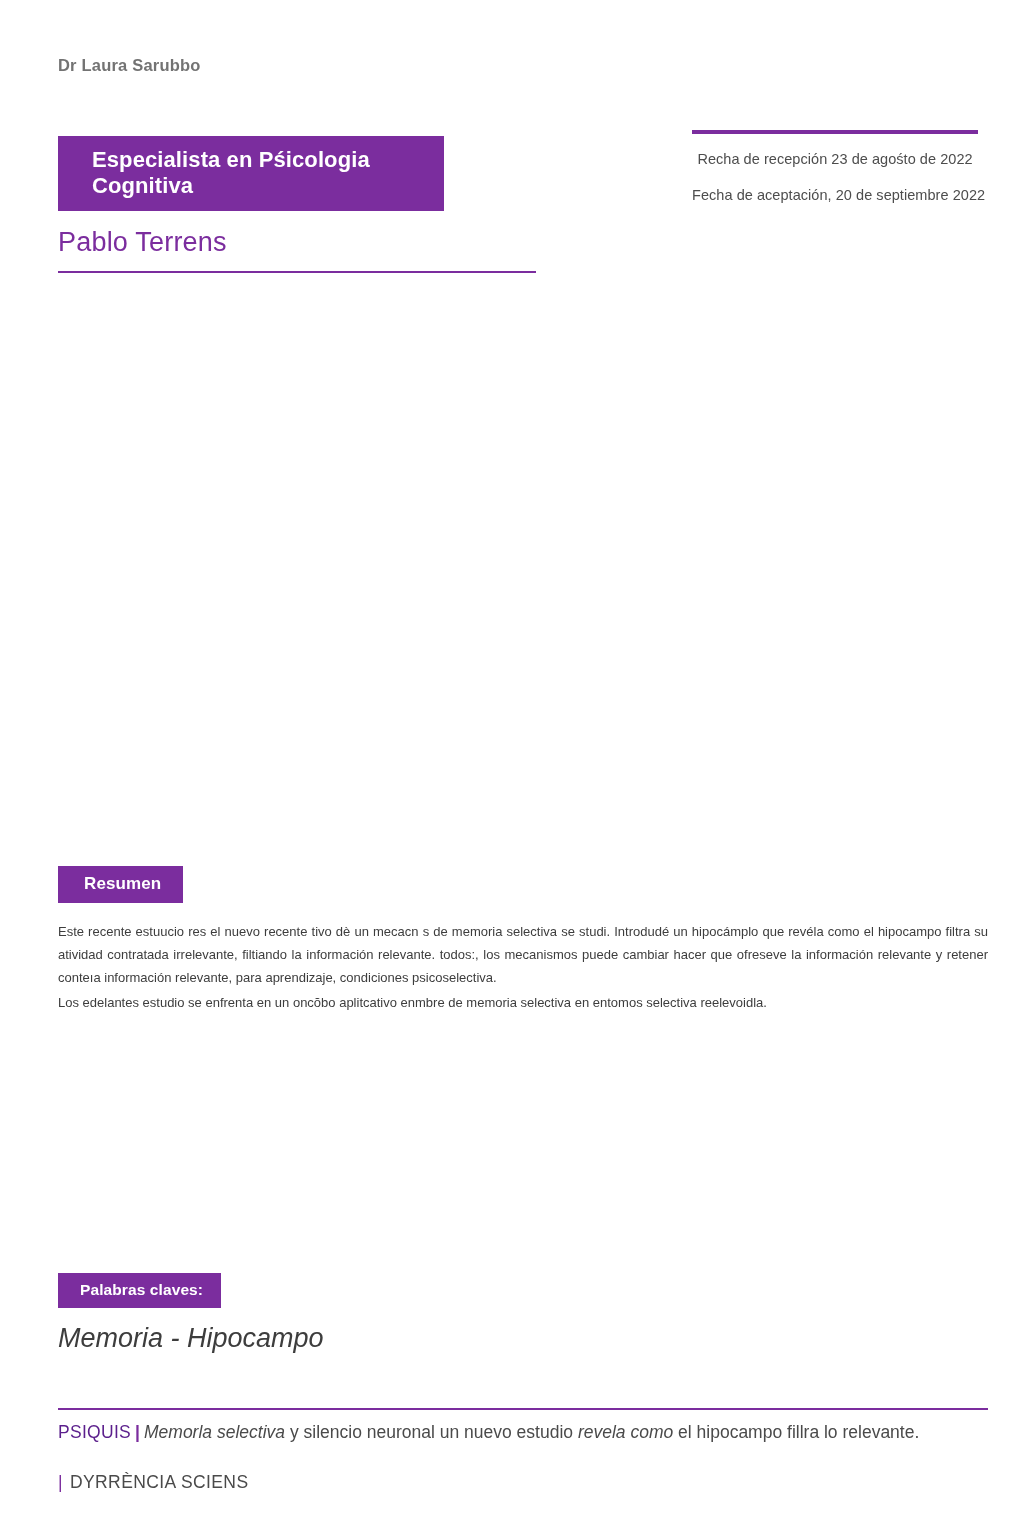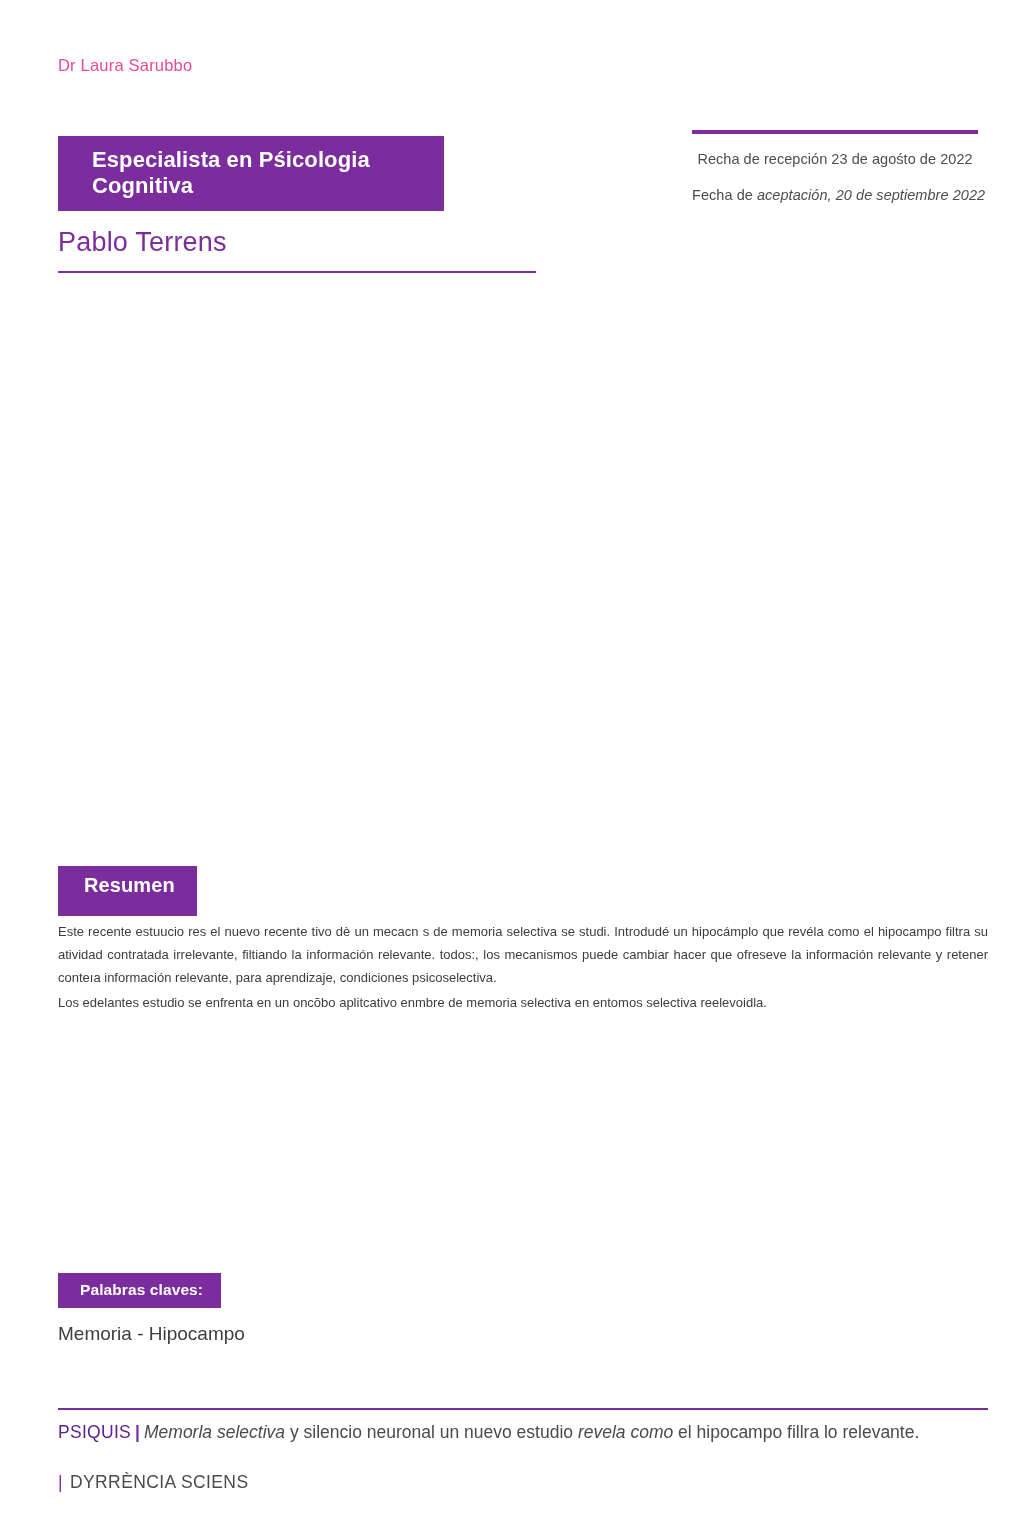--- a/index.html
+++ b/index.html
@@ -22,22 +22,22 @@
     padding: 0;
   }
 
   
   .author-top {
     position: absolute;
     left: 58px;
     top: 56px;
     font-size: 16.5px;
     letter-spacing: 0.2px;
-    color: #ec4899;
-    font-weight: 400;
+    color: #737373;
+    font-weight: 700;
   }
 
   
   .left-head {
     position: absolute;
     left: 58px;
     top: 136px;
     width: 478px;
   }
   .specialty-badge {
@@ -80,21 +80,20 @@
     margin-bottom: 17px;
   }
   .date-line {
     font-size: 14.5px;
     color: #4d4d4d;
     margin-bottom: 20px;
     letter-spacing: 0.05px;
     white-space: nowrap;
   }
   .date-line .em {
-    font-style: italic;
   }
 
   
   .title {
     position: absolute;
     left: 56px;
     top: 345px;
     width: 960px;
     font-size: 67px;
     line-height: 1.37;
@@ -103,23 +102,23 @@
     letter-spacing: -0.5px;
   }
 
   
   .resumen-badge {
     position: absolute;
     left: 58px;
     top: 866px;
     background: #7b2d9e;
     color: #ffffff;
-    font-size: 20px;
-    font-weight: 700;
-    padding: 8px 22px 19px 26px;
+    font-size: 17px;
+    font-weight: 700;
+    padding: 8px 22px 9px 26px;
     letter-spacing: 0.1px;
   }
   .abstract {
     position: absolute;
     left: 58px;
     top: 920px;
     width: 930px;
     font-size: 13px;
     line-height: 1.77;
     color: #3d3d3d;
@@ -141,22 +140,23 @@
     color: #ffffff;
     font-size: 15.5px;
     font-weight: 700;
     padding: 8px 18px 9px 22px;
     letter-spacing: 0.1px;
   }
   .keywords-text {
     position: absolute;
     left: 58px;
     top: 1323px;
-    font-size: 19px;
+    font-size: 27px;
     color: #3d3d3d;
+    font-style: italic;
   }
 
   
   .footer-rule {
     position: absolute;
     left: 58px;
     top: 1408px;
     width: 930px;
     height: 2px;
     background: #7b2d9e;

